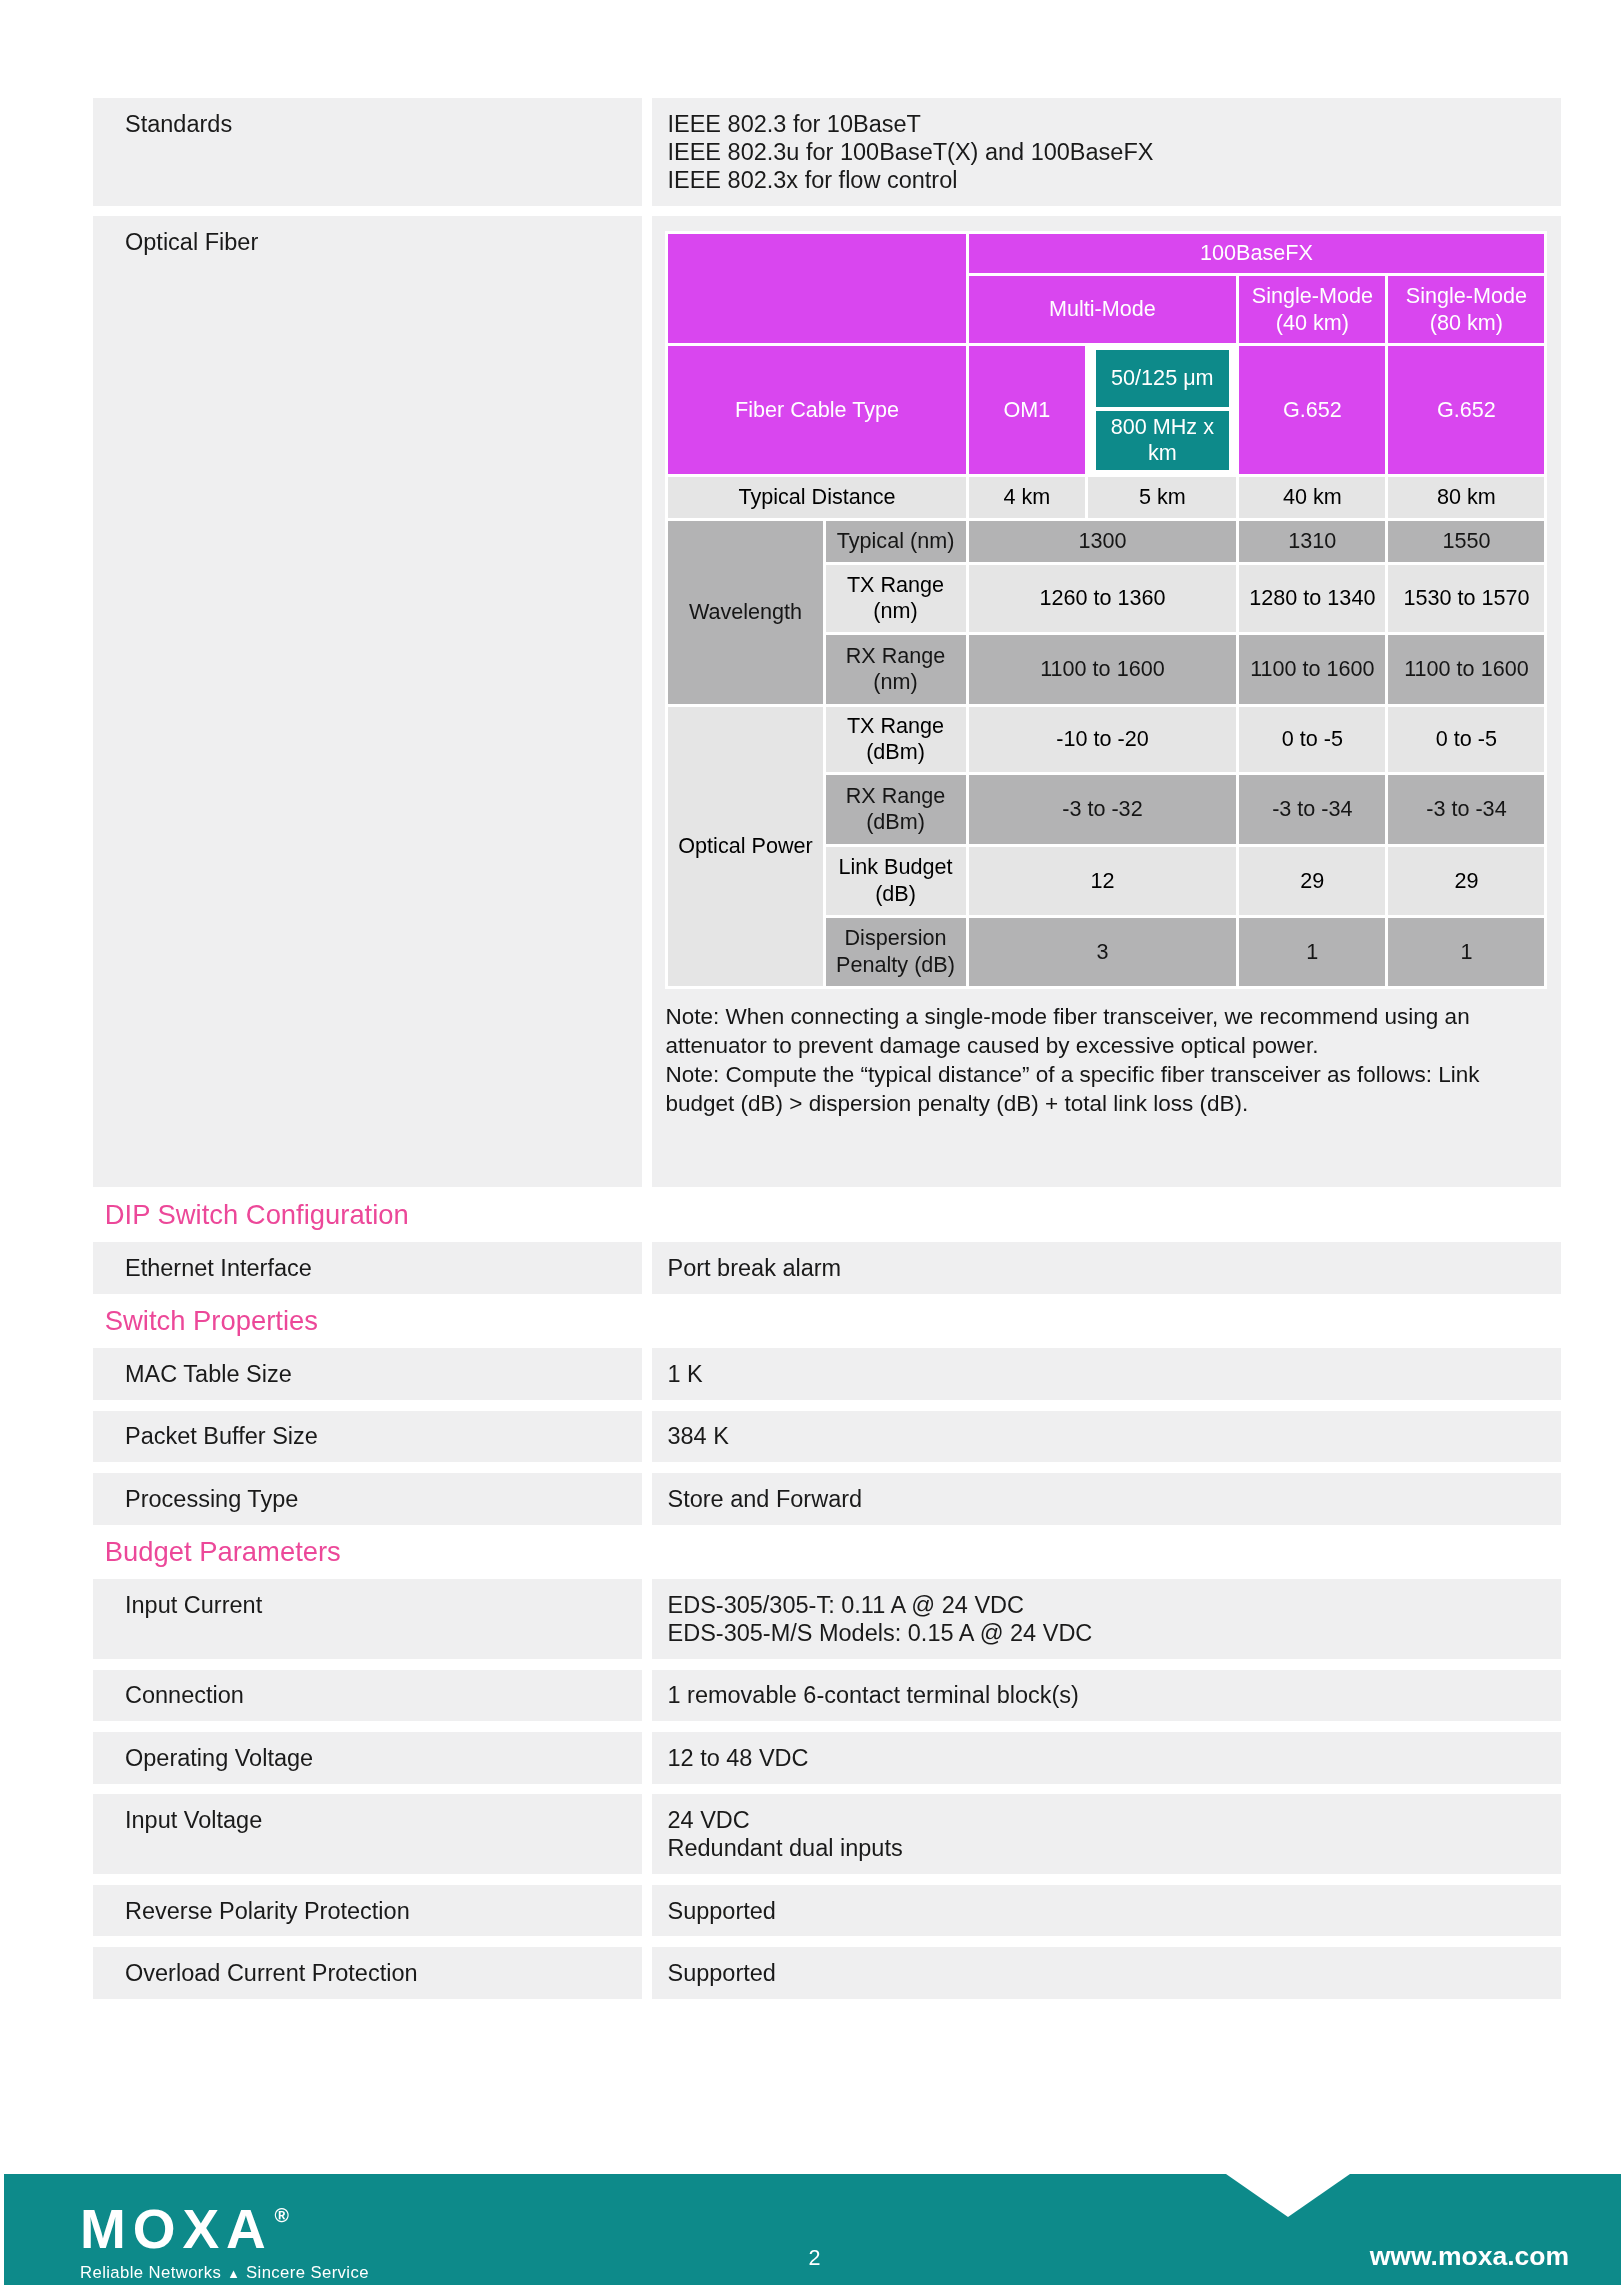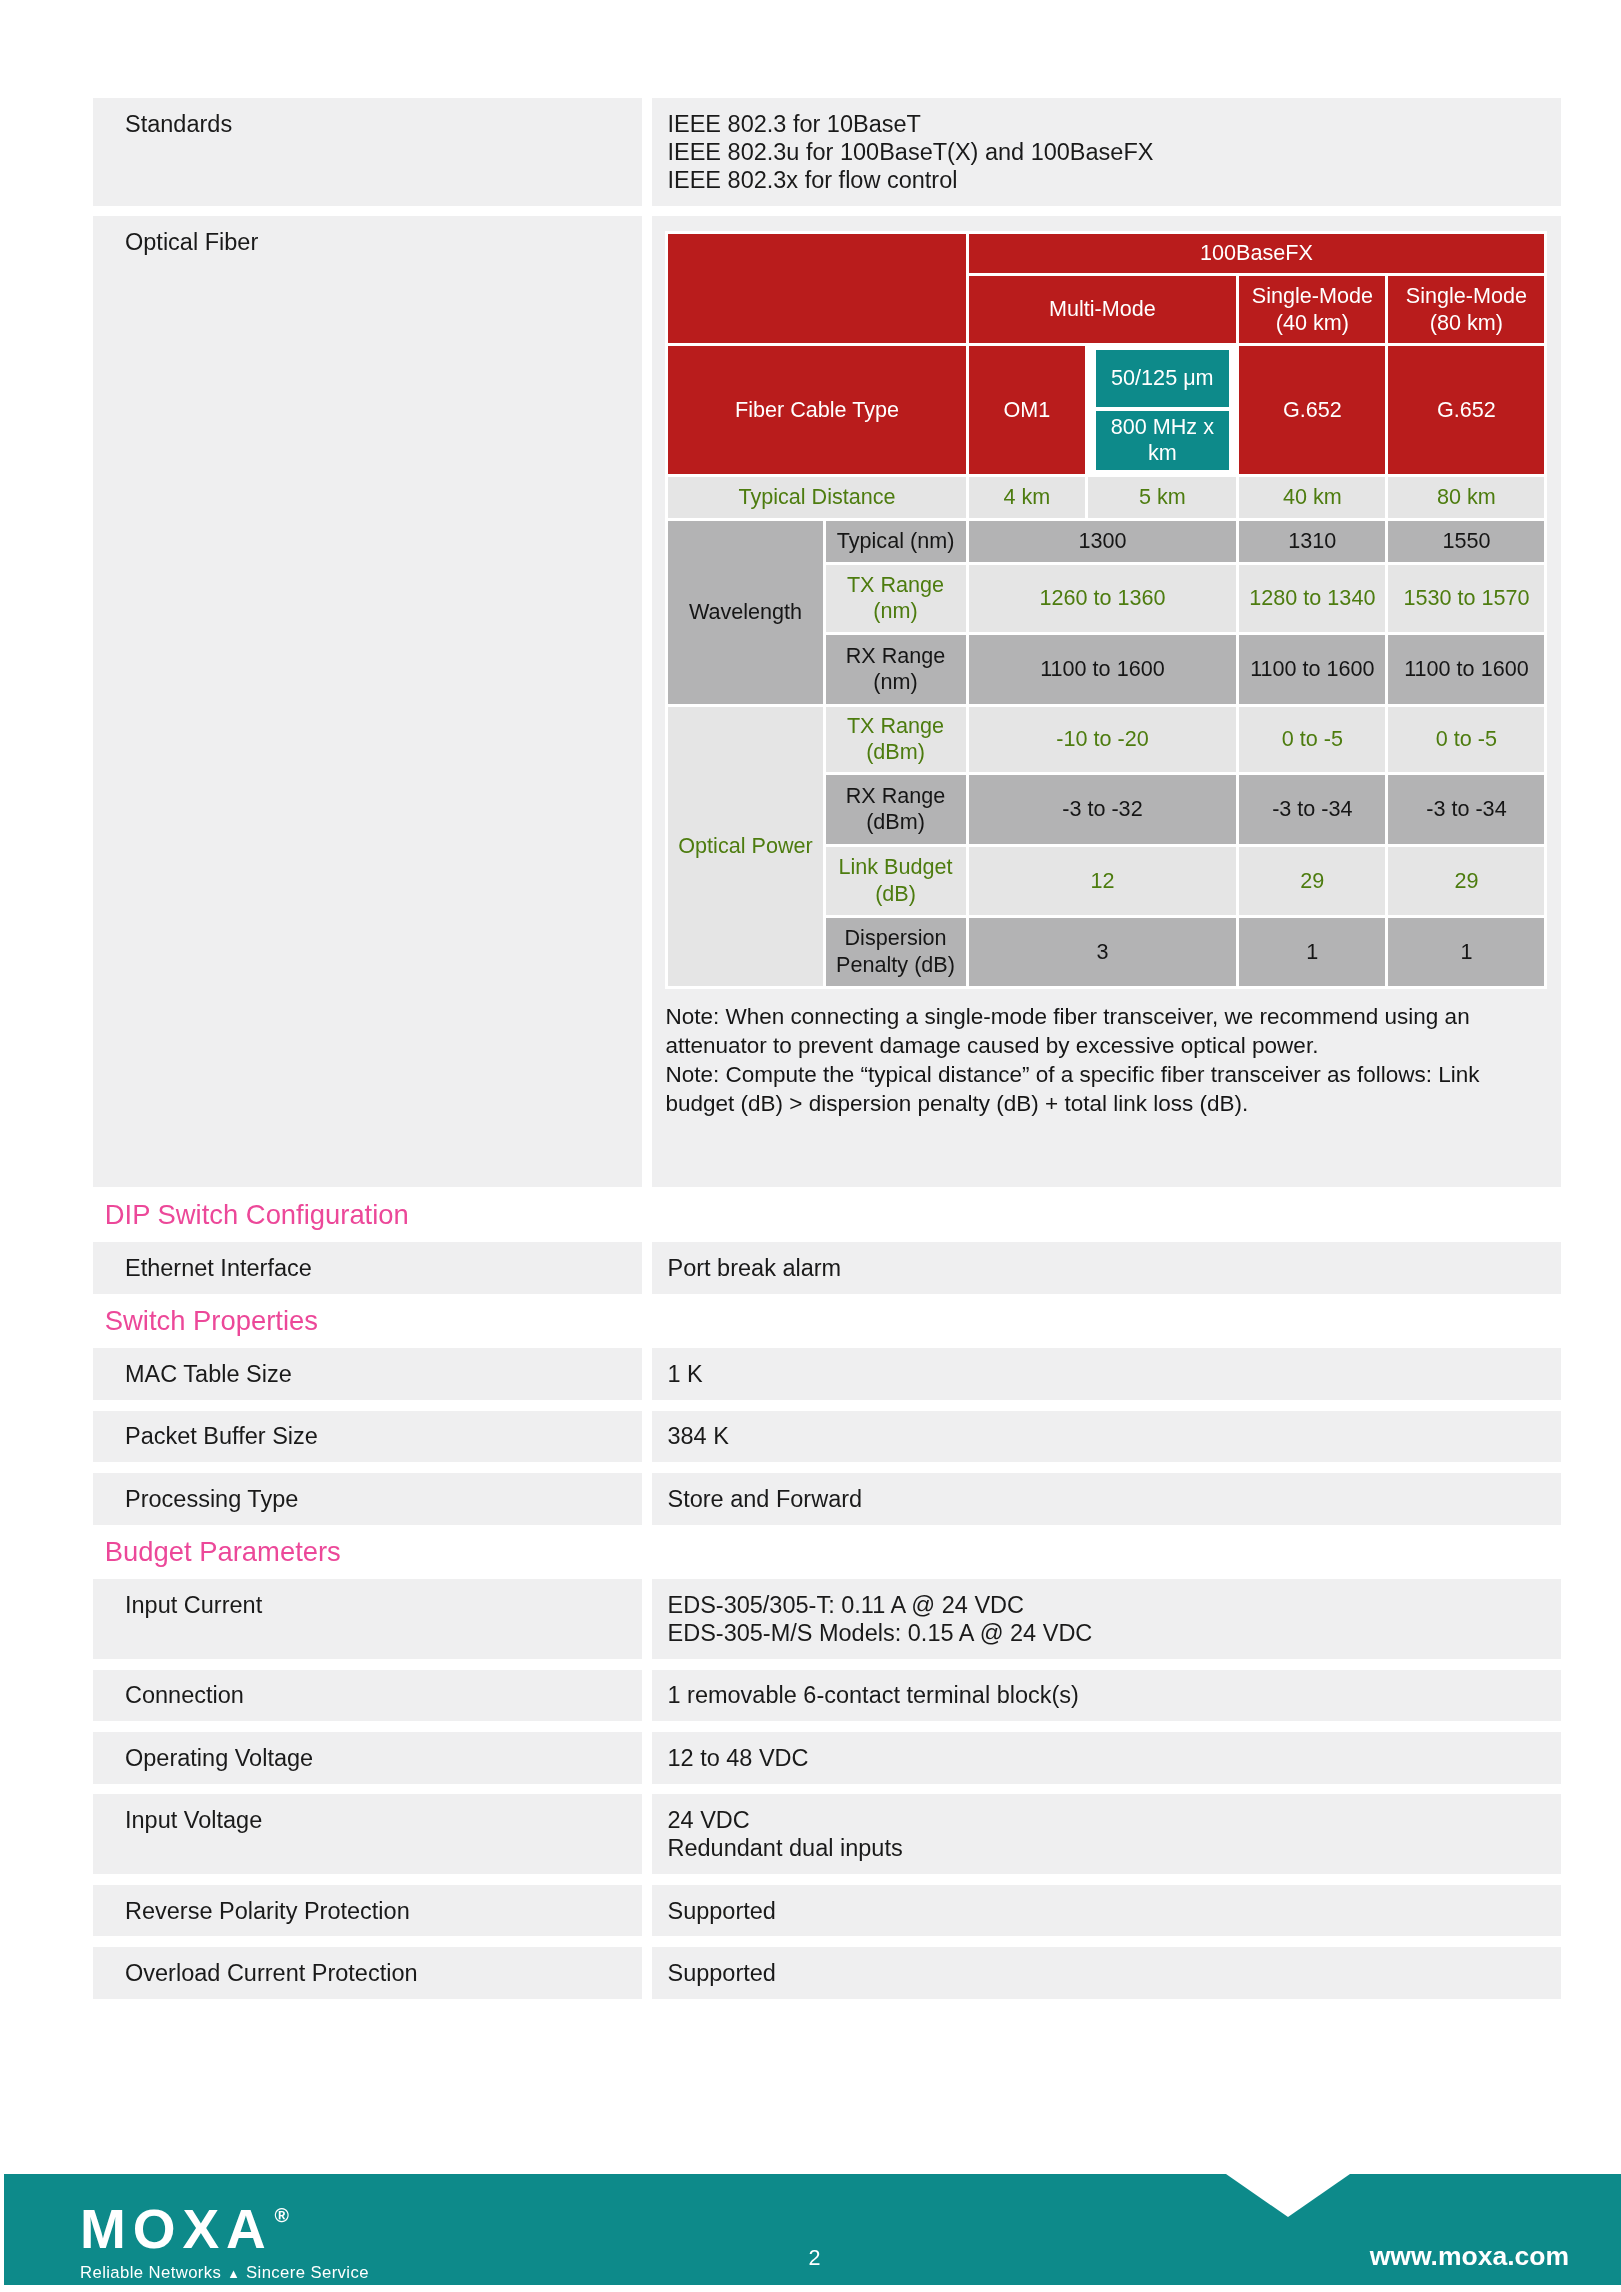--- a/index.html
+++ b/index.html
@@ -17,22 +17,22 @@
   .spec-value { flex:1; }
 
   .section-heading { font-size:27.4px; line-height:31px; font-weight:400; color:#ec4899;
     padding-left:11.8px; margin:11.8px 0 11.8px 0; }
 
   
   .fiber-row { height:971px; }
   .fiber-panel { flex:1; background:#efeff0; padding:14.7px 13.7px 15.7px 13.7px; overflow:hidden; }
   table.fiber { border-collapse:separate; border-spacing:3.9px; background:#ffffff; table-layout:fixed; width:882px; }
   table.fiber td { text-align:center; vertical-align:middle; font-size:21.6px; line-height:26.5px; padding:3.9px 7.8px; }
-  td.teal { background:#b91c1c; color:#ffffff; }
-  td.lt   { background:#e5e5e5; color:#4d7c0f;margin-top:16px; }
+  td.teal { background:#d946ef; color:#ffffff; }
+  td.lt   { background:#e5e5e5; color:#000000;margin-top:16px; }
   td.dk   { background:#b3b3b4; color:#161616; }
   td.colA { text-align:left; padding-left:9.8px; padding-right:33px; }
   td.split { padding:0; background:#ffffff; }
   .split-top, .split-bottom { background:#0d8a8a; color:#ffffff; display:flex; align-items:center; justify-content:center; padding:2px 7.8px; }
   .split-top { height:57px; }
   .split-bottom { height:59px; margin-top:3.9px; }
   tr.rh40  td { height:39px; }
   tr.rh68  td { height:67px; }
   tr.rh122 td { height:120px; }
   tr.rh42  td { height:41px; }

